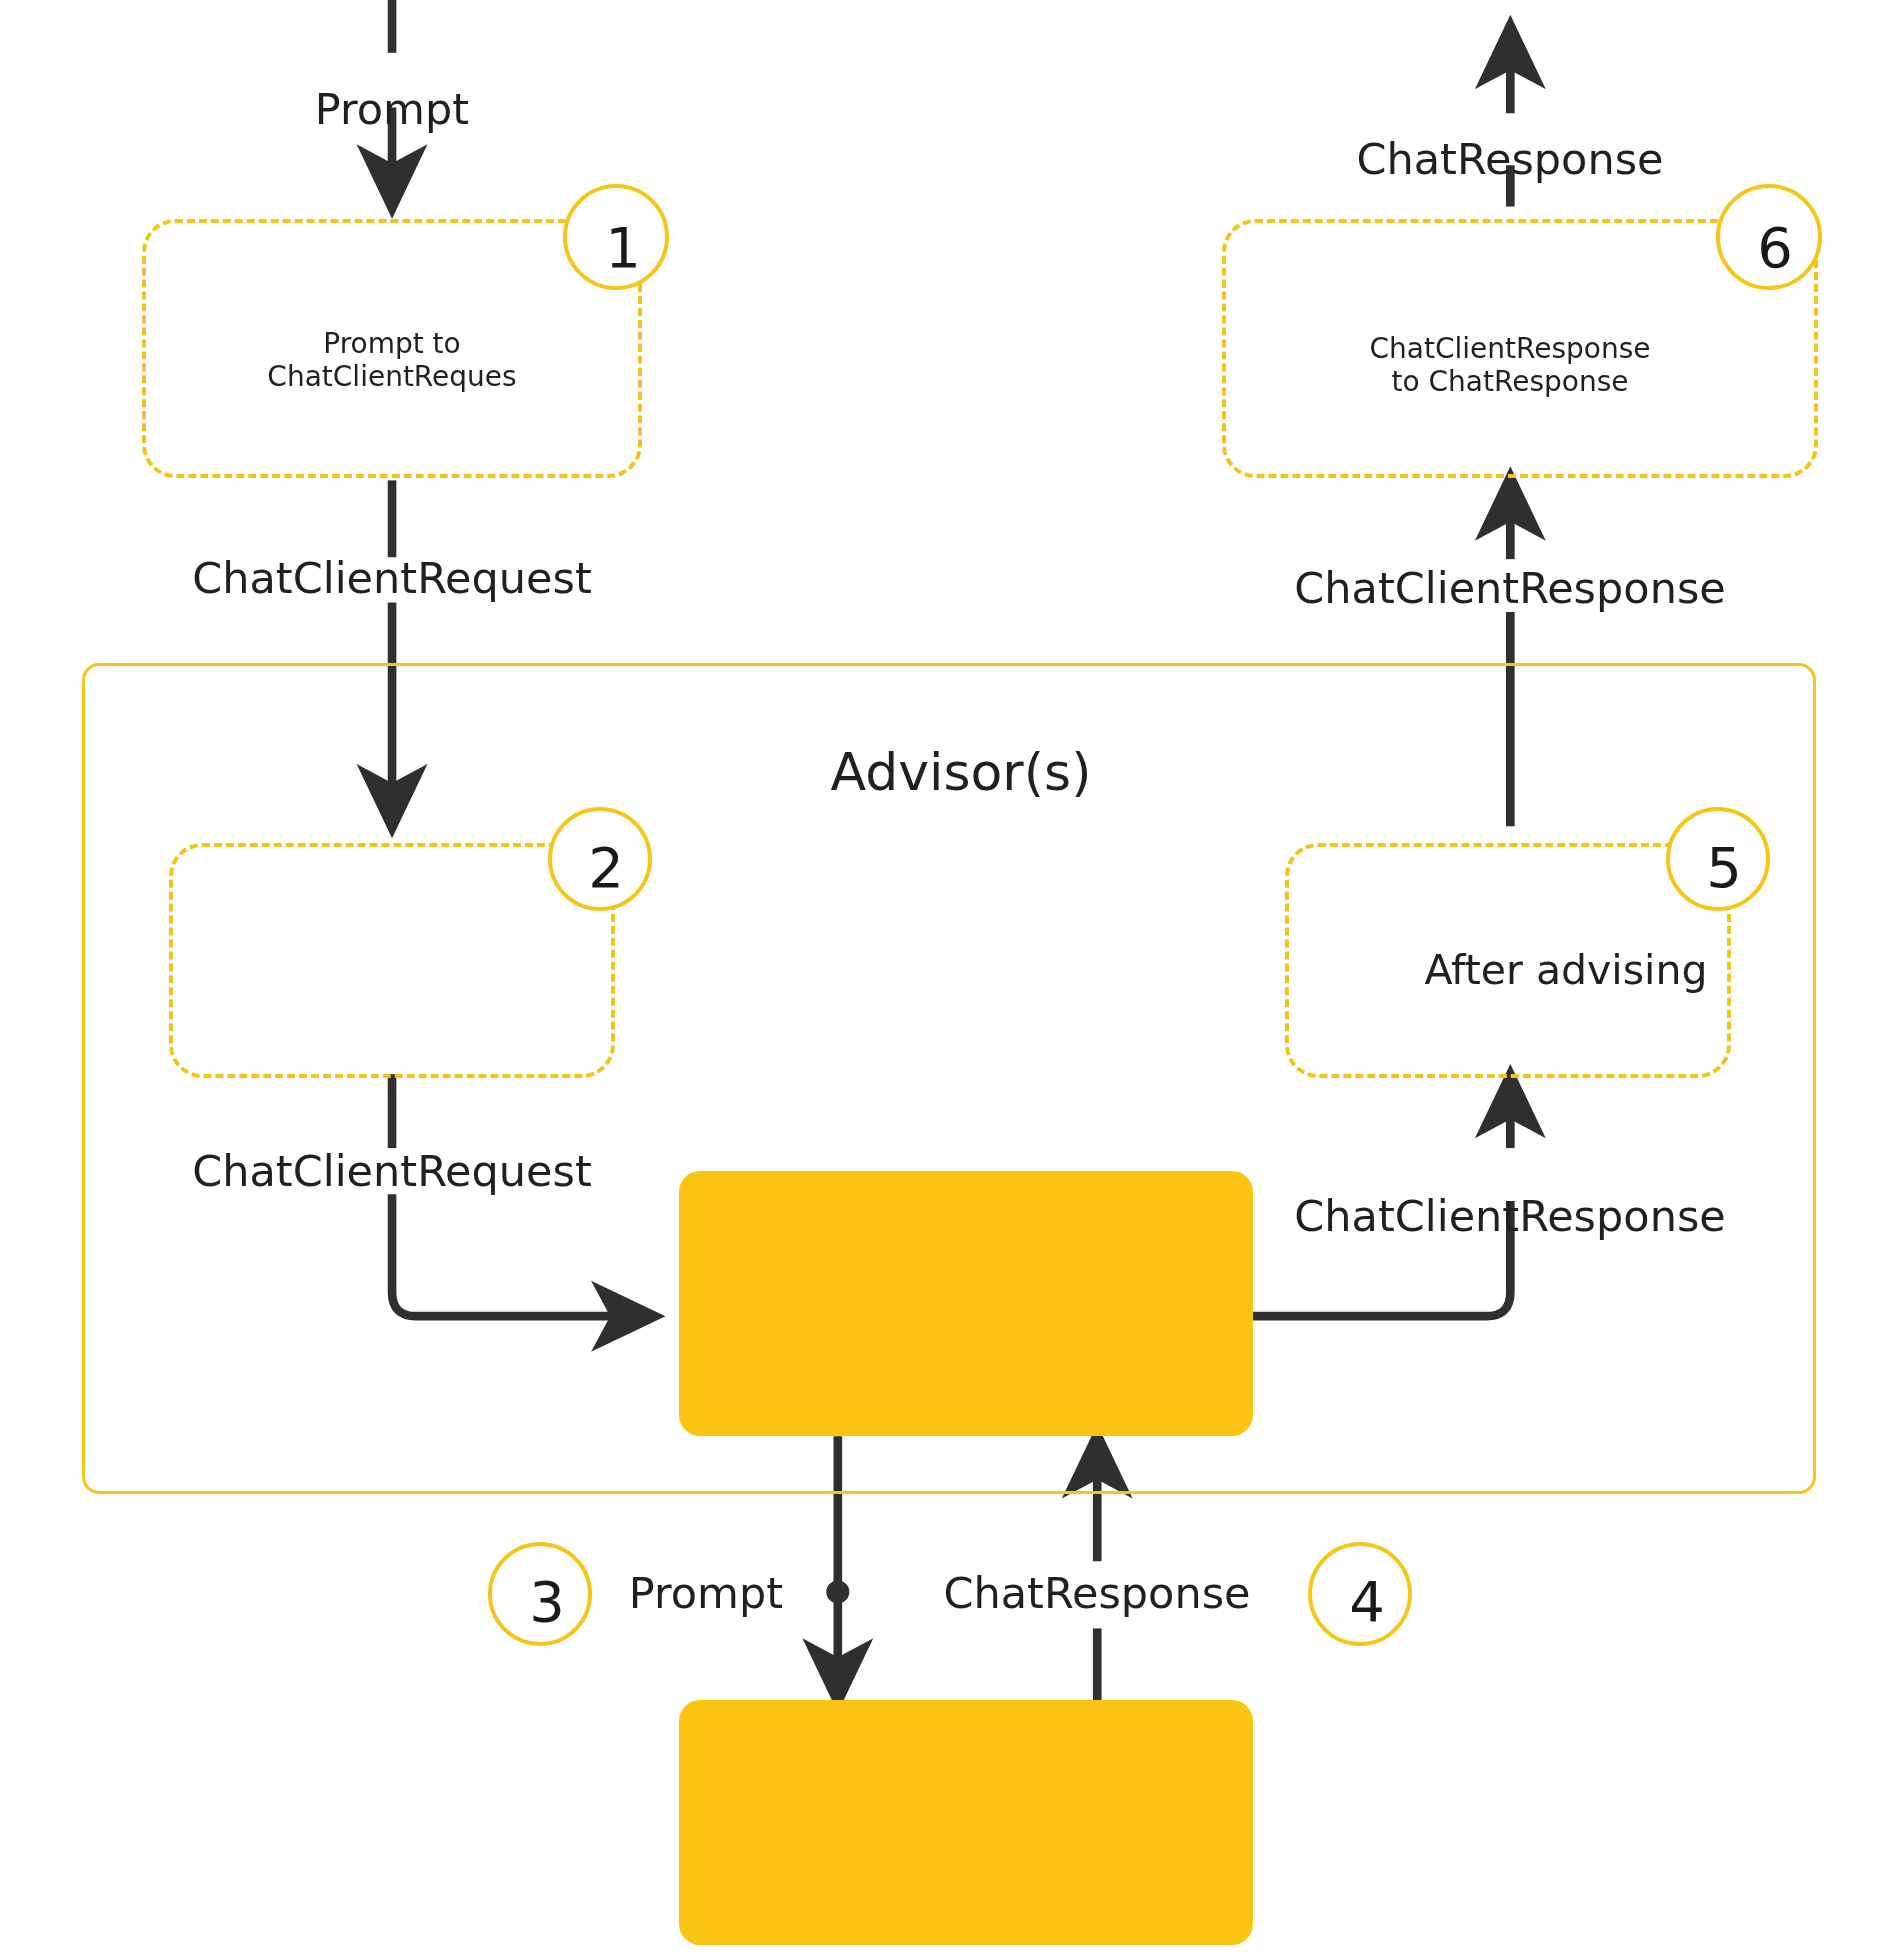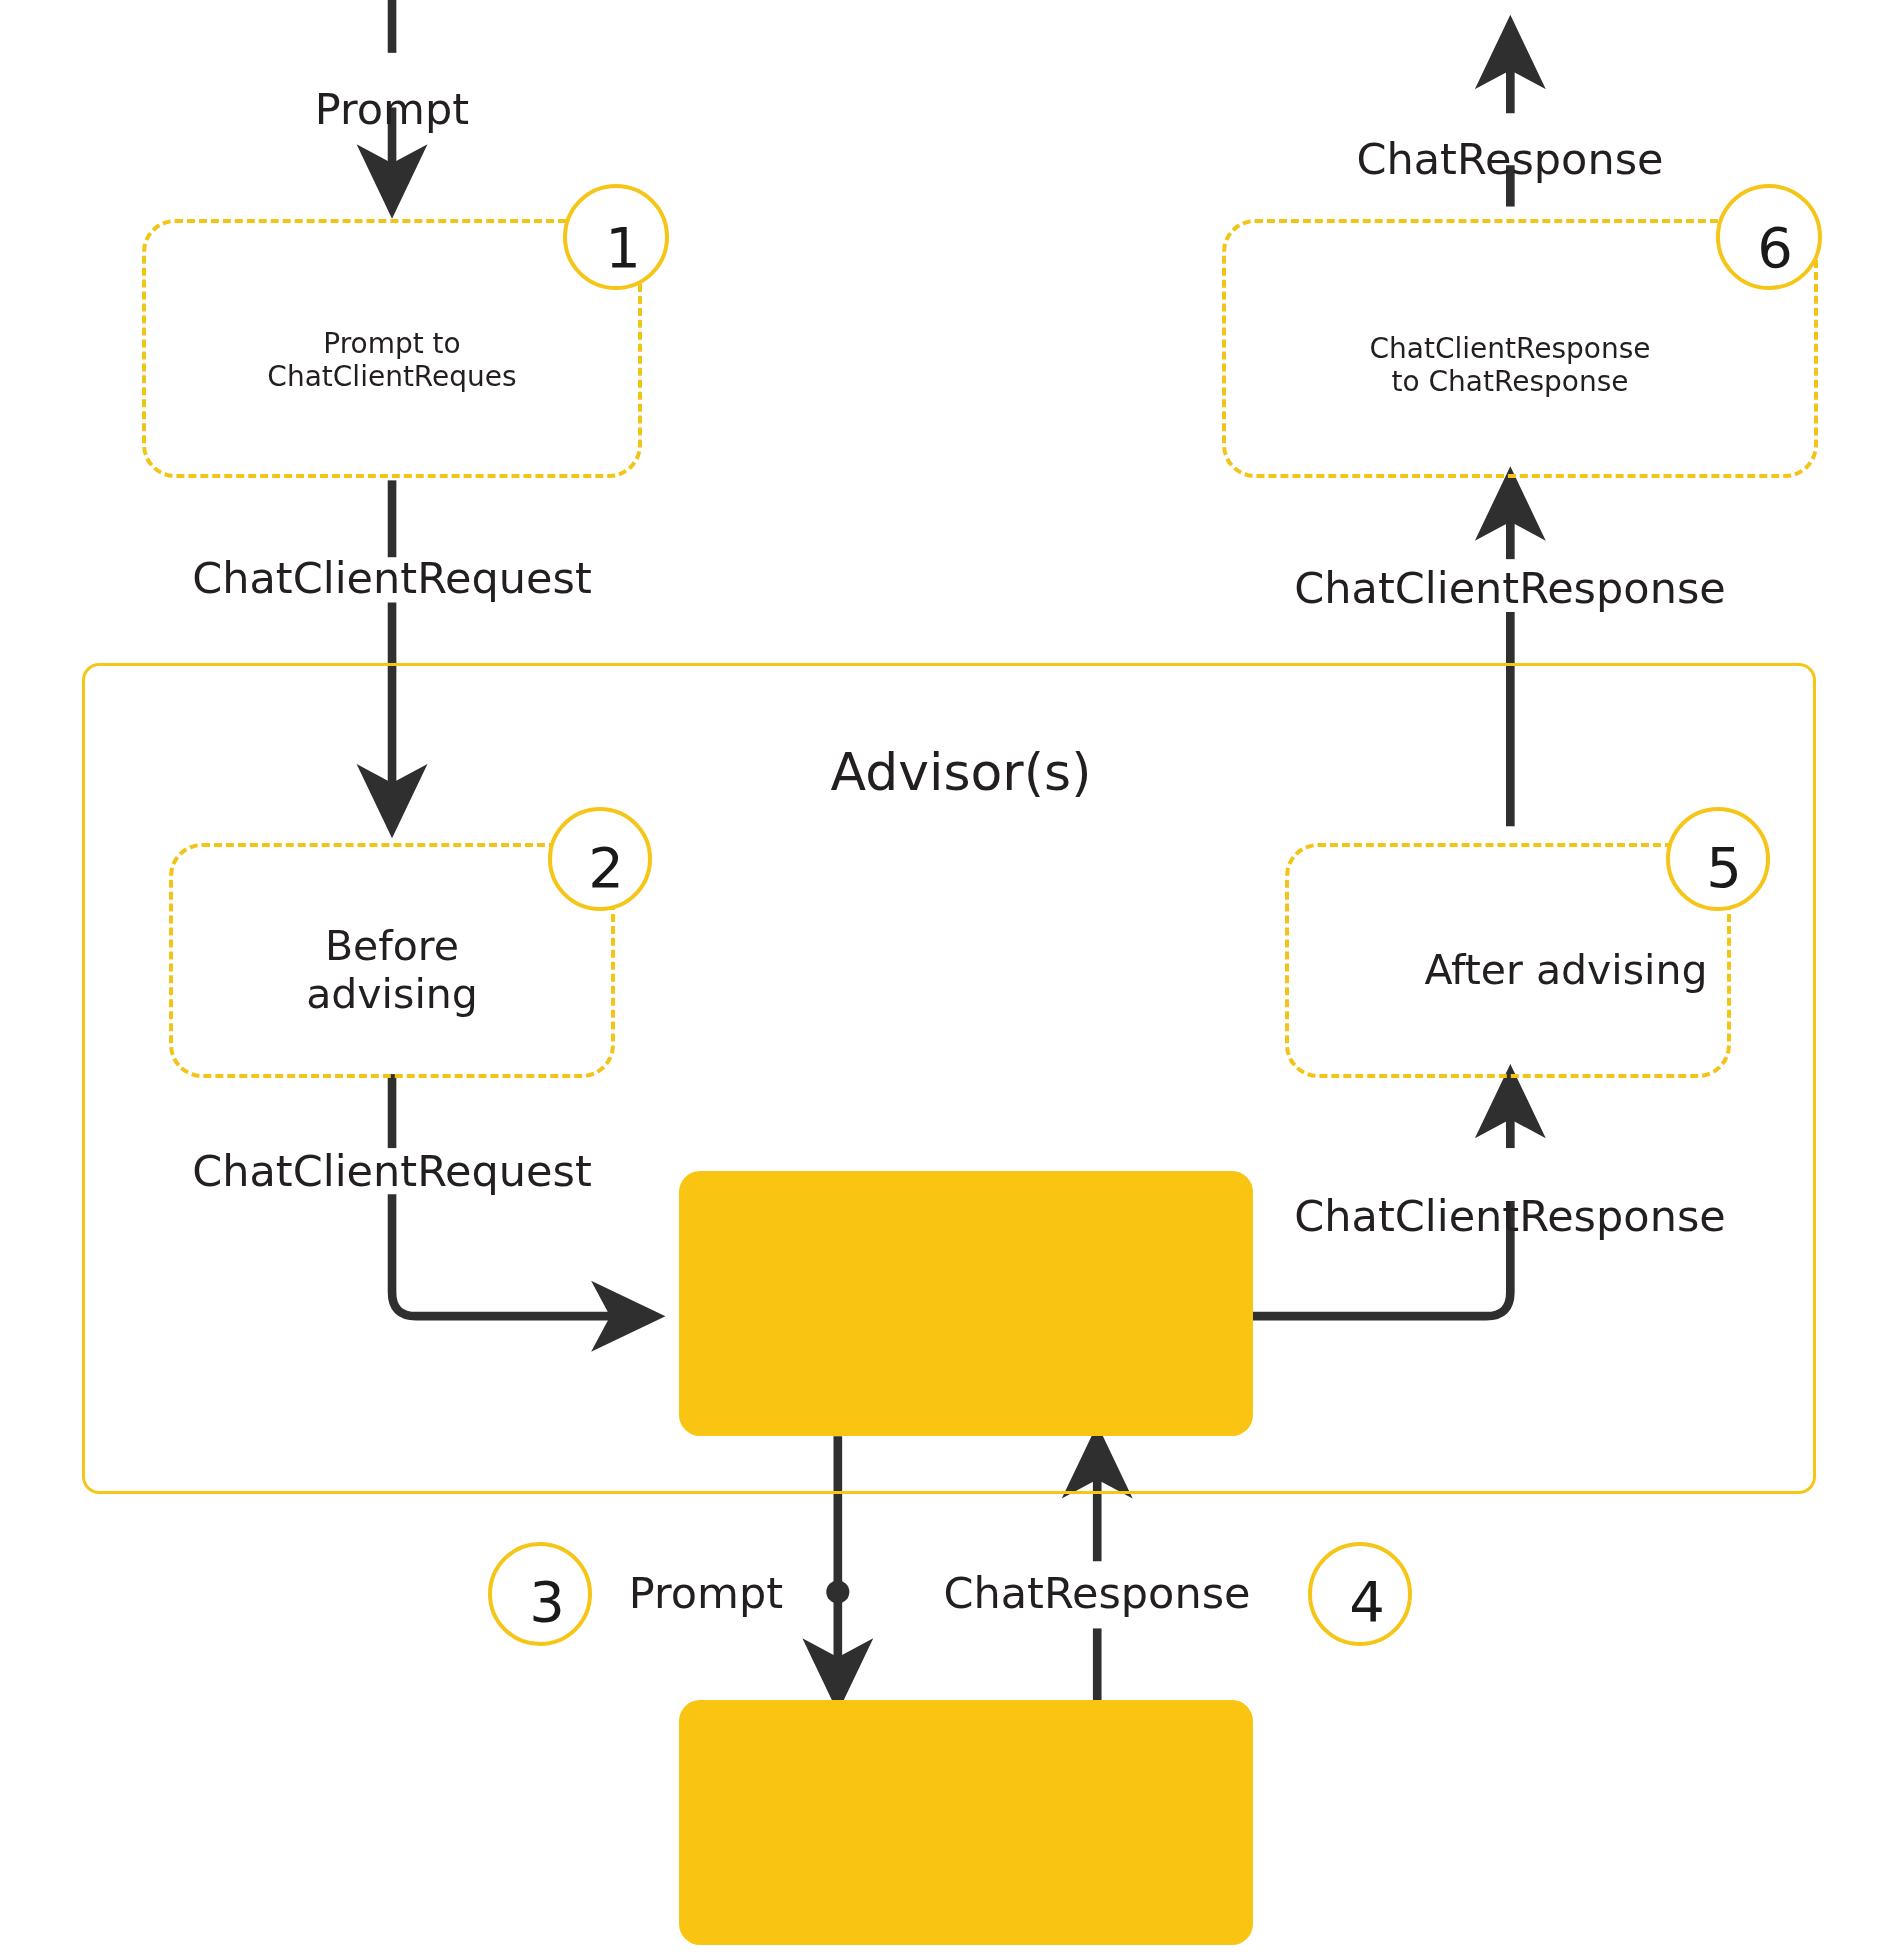--- a/index.html
+++ b/index.html
@@ -133,22 +133,20 @@
   <div class="step-circle hit" style="left:563px; top:184px; width:106px; height:106px;"></div>
   <div class="lbl stepnum" style="left:623px; top:248px;">1</div>
 
   <div class="dashed-node hit" style="left:1222px; top:219px; width:596px; height:259px;"></div>
   <div class="lbl boxtext" style="left:1510px; top:365px;">ChatClientResponse
 to ChatResponse</div>
   <div class="step-circle hit" style="left:1716px; top:184px; width:106px; height:106px;"></div>
   <div class="lbl stepnum" style="left:1775px; top:248px;">6</div>
 
   <div class="dashed-node hit" style="left:169px; top:843px; width:446px; height:235px;"></div>
-  <div class="lbl boxtext-sm" style="left:392px; top:970px;">Before
-advising</div>
   <div class="step-circle hit" style="left:548px; top:807px; width:104px; height:104px;"></div>
   <div class="lbl stepnum" style="left:606px; top:868px;">2</div>
 
   <div class="dashed-node hit" style="left:1285px; top:843px; width:446px; height:235px;"></div>
   <div class="lbl boxtext-sm" style="left:1566px; top:970px;">After advising</div>
   <div class="step-circle hit" style="left:1666px; top:807px; width:104px; height:104px;"></div>
   <div class="lbl stepnum" style="left:1724px; top:868px;">5</div>
 
   <div class="solid-node hit" style="left:679px; top:1171px; width:574px; height:265px;"></div>
 

